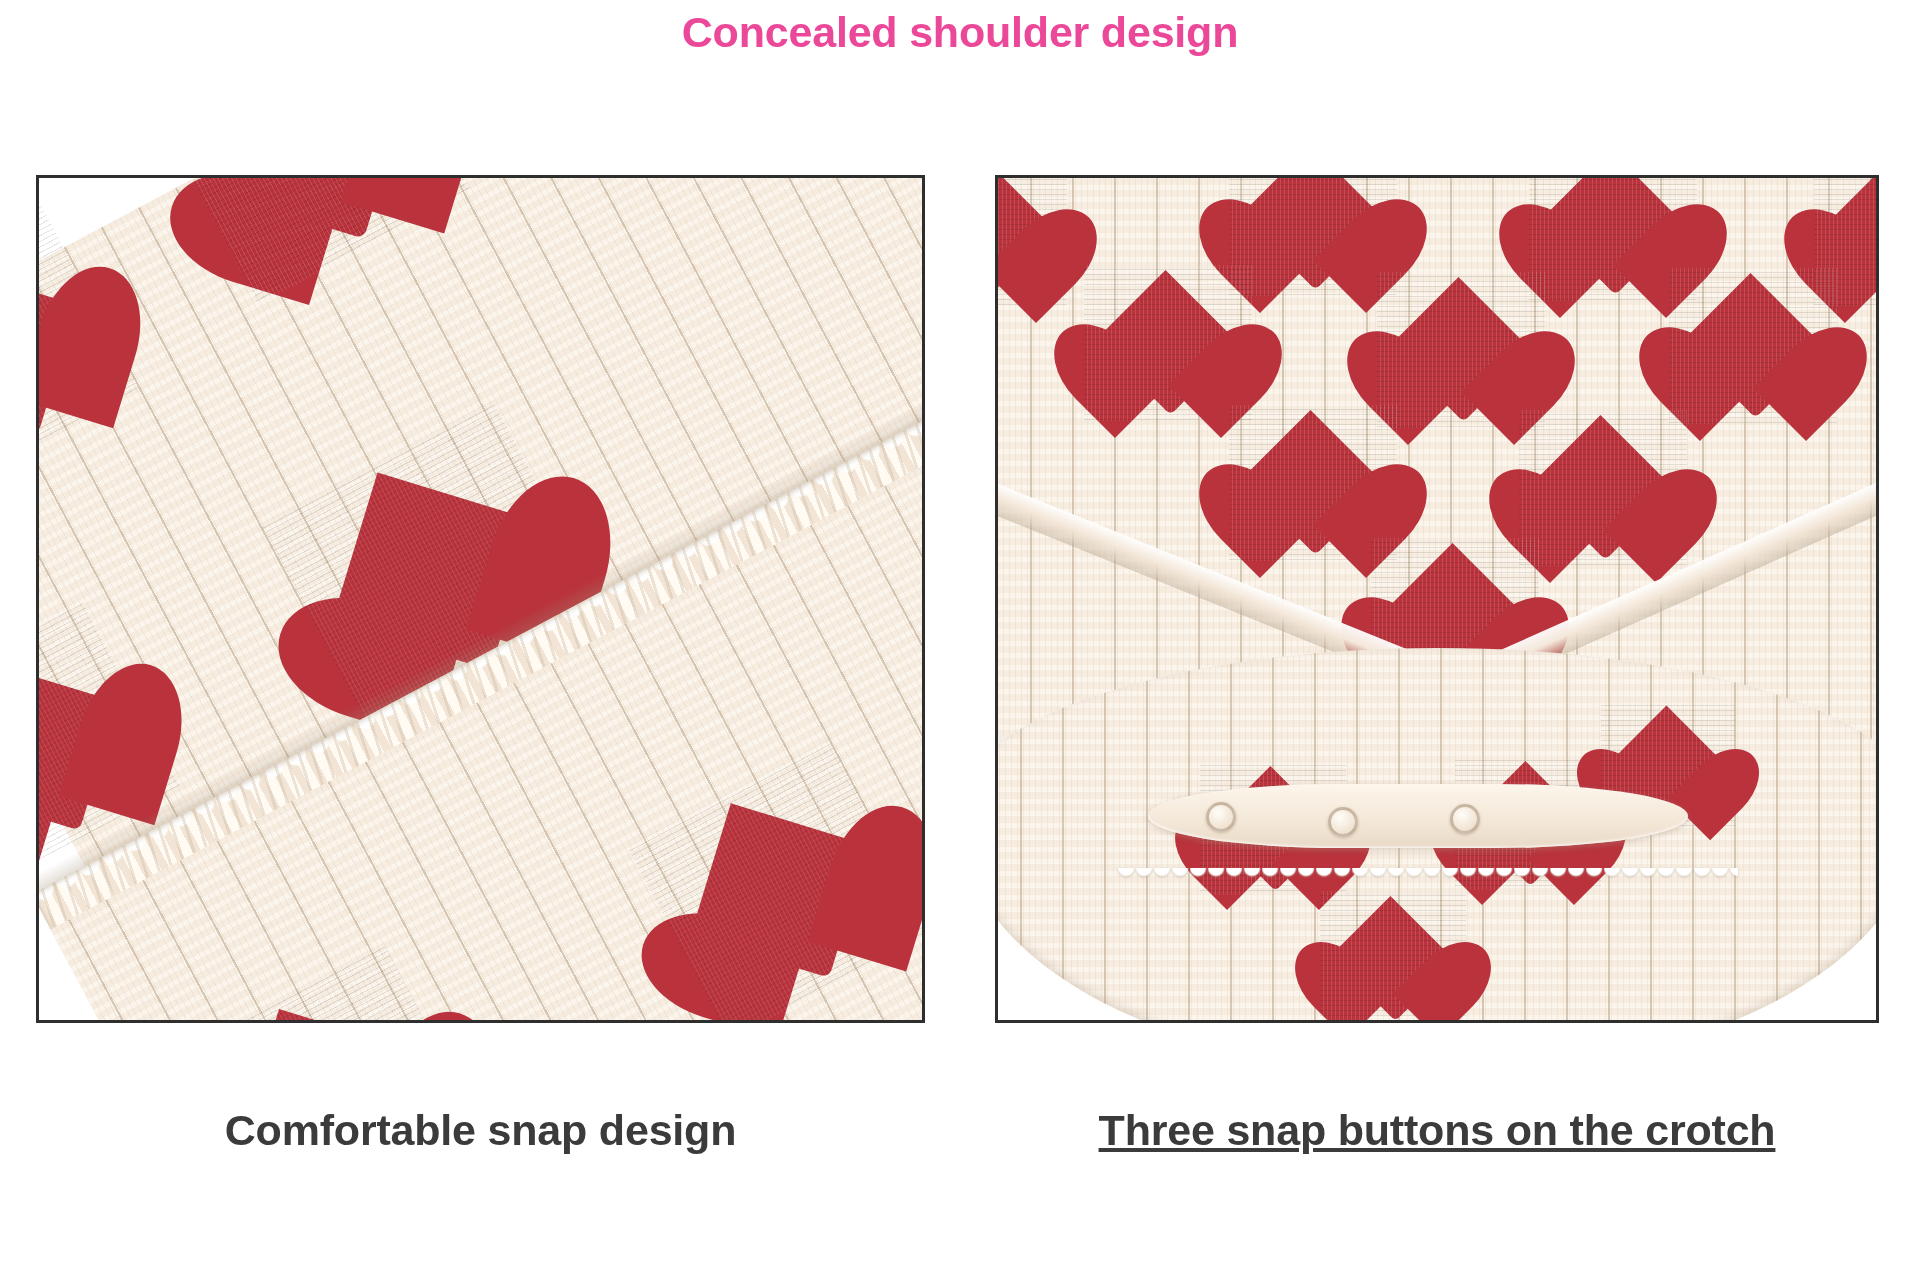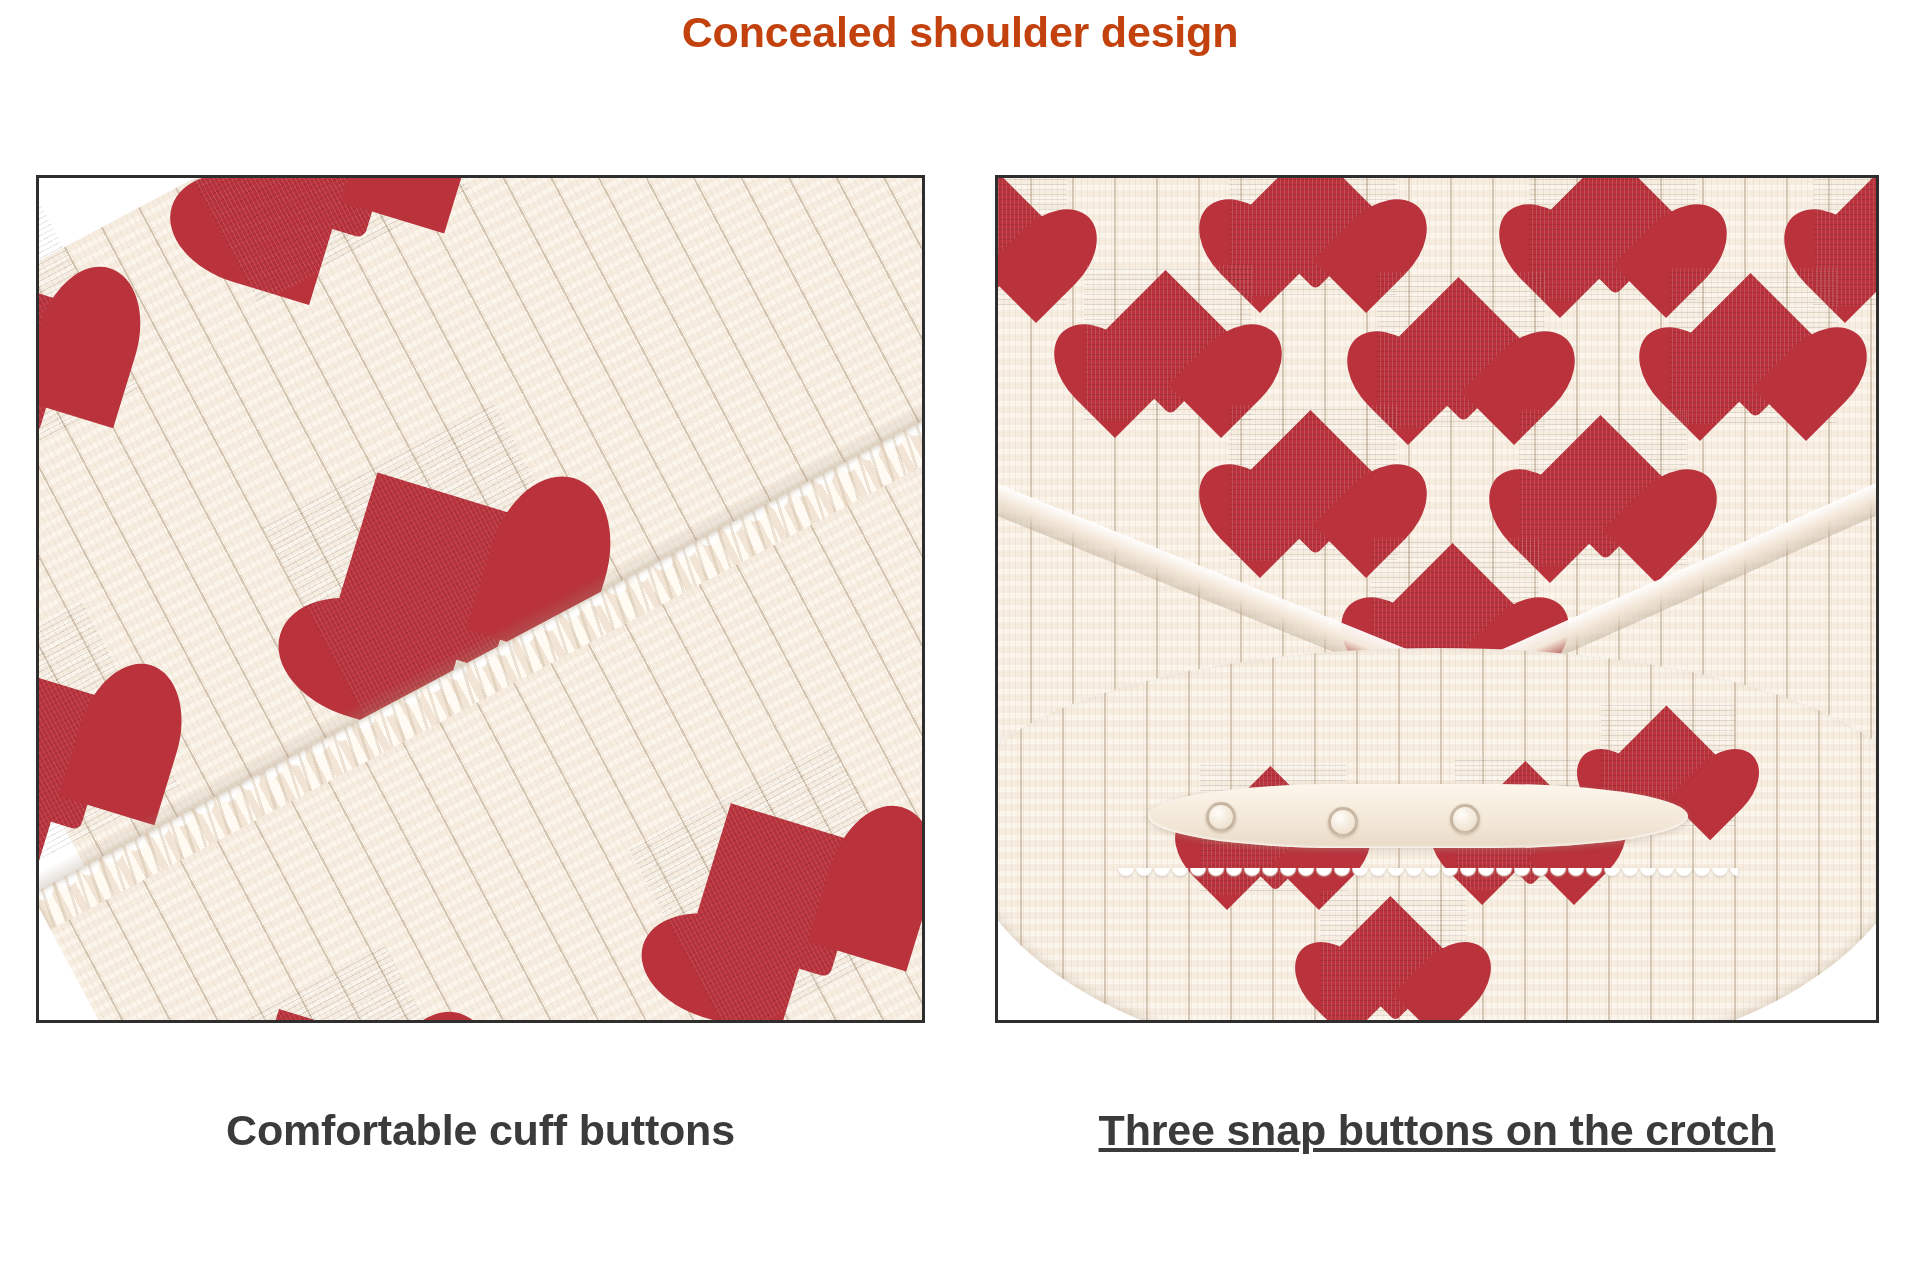--- a/index.html
+++ b/index.html
@@ -23,21 +23,21 @@
     top: 0px;
     left: 0;
     width: 1920px;
     height: 64px;
     display: flex;
     align-items: center;
     justify-content: center;
     font-size: 43px;
     font-weight: 700;
     letter-spacing: -0.2px;
-    color: #c2410c;
+    color: #ec4899;
     white-space: nowrap;
     text-align: center;
   }
 
   
   .panels {
     position: absolute;
     top: 175px;
     left: 0;
     width: 1920px;
@@ -415,15 +415,15 @@
 
         <div class="picot" style="left:120px; top:690px; width:620px;"></div>
 
       </div>
     </div>
   </div>
 
 </div>
 
 <div class="captions">
-  <div class="caption caption-left">Comfortable cuff buttons</div>
+  <div class="caption caption-left">Comfortable snap design</div>
   <div class="caption caption-right">Three snap buttons on the crotch</div>
 </div>
 
 </body></html>

